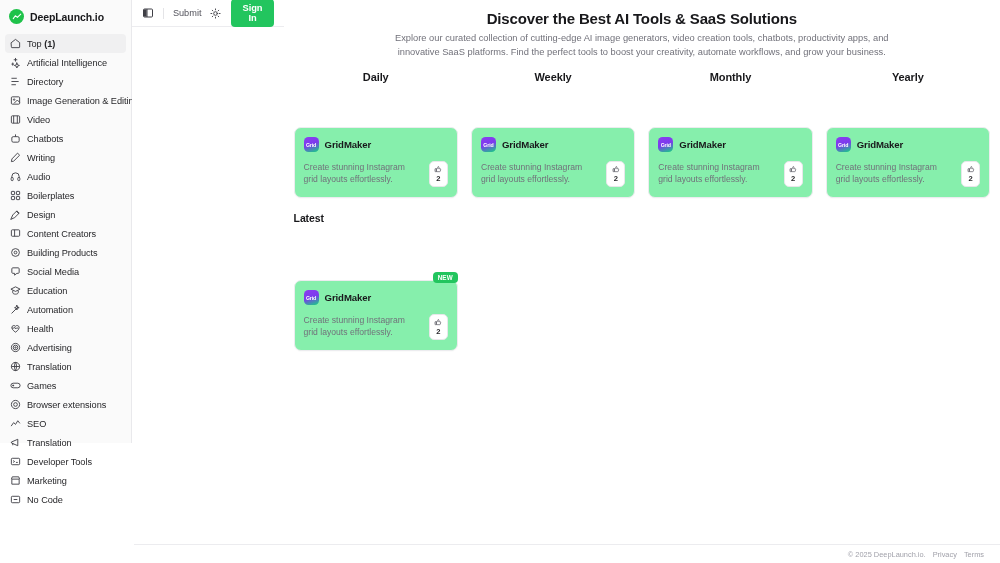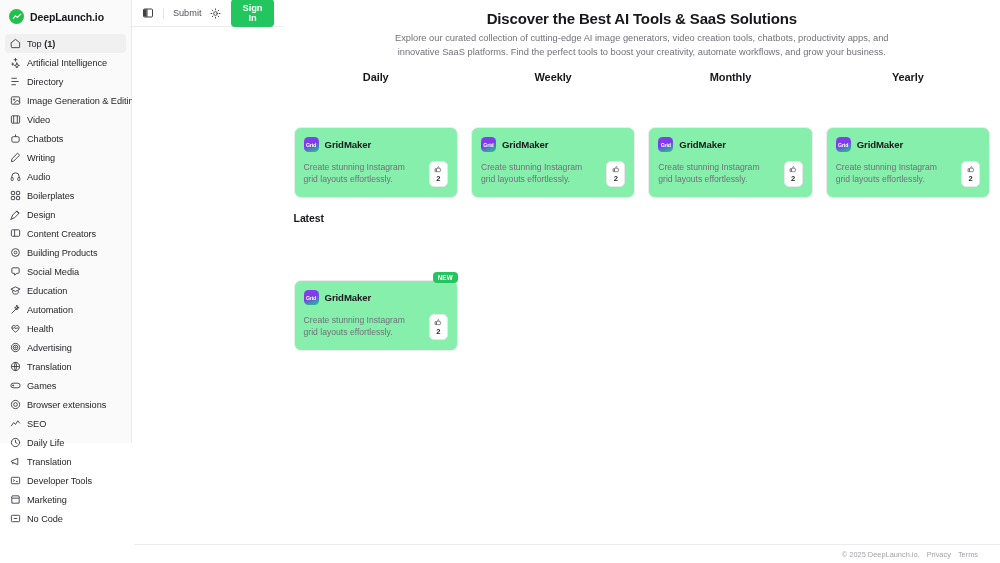--- a/index.html
+++ b/index.html
@@ -134,21 +134,21 @@
 
   .latest-wrap { padding: 14px 10px 0 10px; }
   .latest-title { font-size: 10.5px; font-weight: 700; color: #18181b; margin-bottom: 12px; letter-spacing: -.1px; }
   .latest-grid { display: grid; grid-template-columns: repeat(4, 1fr); gap: 13px; }
 
   .footer {
     position: absolute; left: 2px; right: 0; bottom: 0;
     height: 19px;
     border-top: 1px solid #ececef;
     display: flex; align-items: center; justify-content: flex-end;
-    gap: 7px; padding-right: 22px;
+    gap: 7px; padding-right: 16px;
     background: #fff;
   }
   .footer-text { font-size: 7.4px; color: #a1a1aa; }
   .footer-link { font-size: 7.4px; color: #a1a1aa; cursor: pointer; }
 </style>
 </head>
 <body>
 
 <div class="app">
 
@@ -343,29 +343,20 @@
           </span>
         <span class="nav-label">Browser extensions</span>
       </div>
       <div class="nav-item">
         <span class="nav-ico">
             <svg viewBox="0 0 24 24" fill="none" stroke="currentColor" stroke-width="2" stroke-linecap="round" stroke-linejoin="round">
               <path d="M3 17l5-7 4 4 5-8 4 5"></path>
             </svg>
           </span>
         <span class="nav-label">SEO</span>
-      </div>
-      <div class="nav-item">
-        <span class="nav-ico">
-            <svg viewBox="0 0 24 24" fill="none" stroke="currentColor" stroke-width="2" stroke-linecap="round">
-              <circle cx="12" cy="12" r="9"></circle>
-              <path d="M12 7v5l3.5 2"></path>
-            </svg>
-          </span>
-        <span class="nav-label">Daily Life</span>
       </div>
       <div class="nav-item">
         <span class="nav-ico">
             <svg viewBox="0 0 24 24" fill="none" stroke="currentColor" stroke-width="2" stroke-linejoin="round">
               <path d="M3 11l14-6v14L3 13z"></path>
               <path d="M6 13v5"></path>
             </svg>
           </span>
         <span class="nav-label">Translation</span>
       </div>

